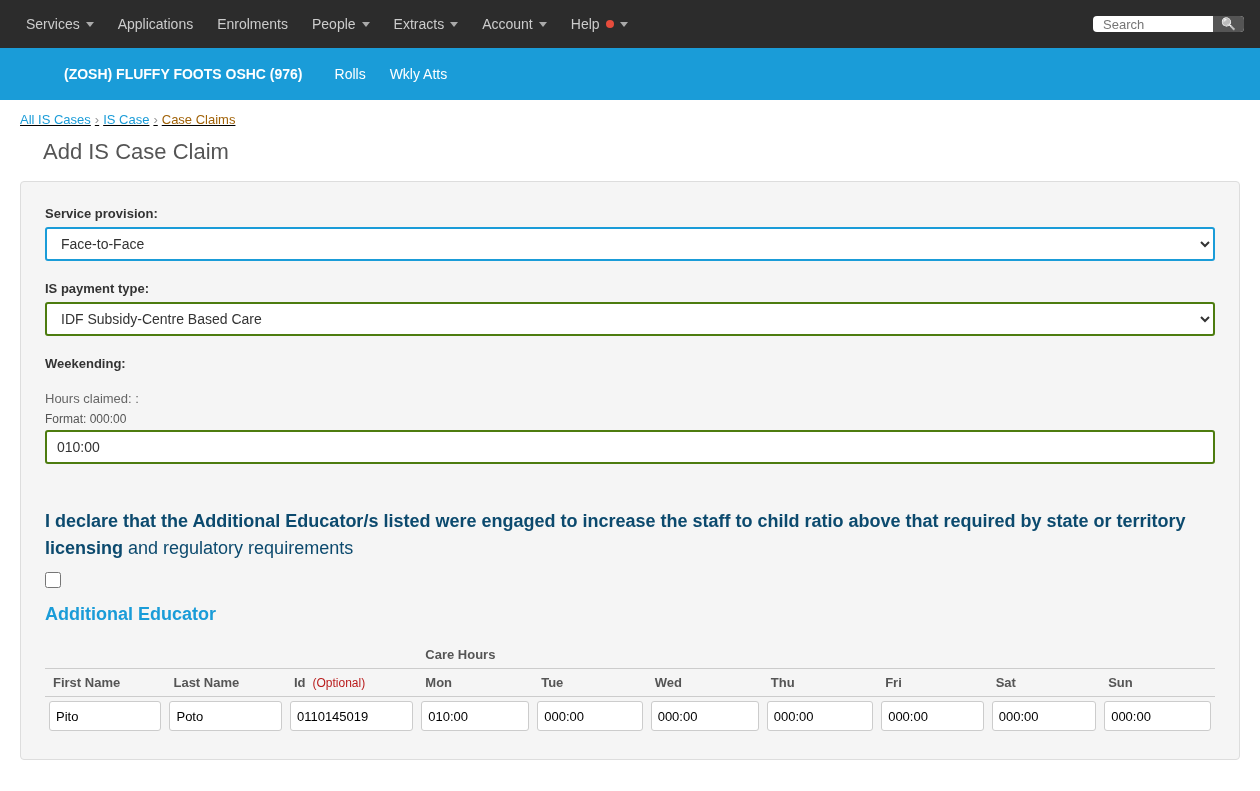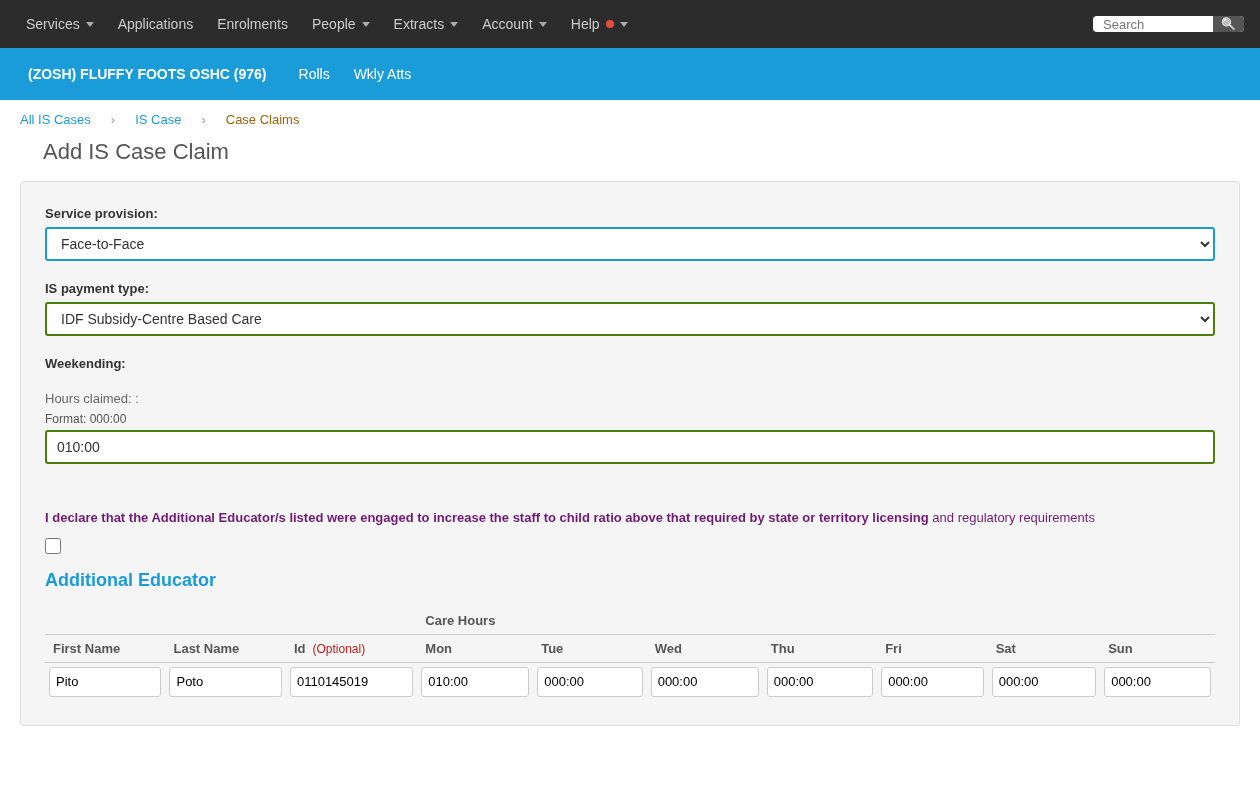--- a/index.html
+++ b/index.html
@@ -85,36 +85,38 @@
       padding: 0 20px;
       gap: 24px;
     }
     .sub-nav-title {
       color: #fff;
       font-size: 14px;
       font-weight: 600;
       padding: 4px 8px;
       border-radius: 3px;
       cursor: pointer;
+      margin-left: 36px;
     }
     .sub-nav-link {
       color: #fff;
       font-size: 14px;
       font-weight: 500;
       cursor: pointer;
       text-decoration: none;
     }
 
     
     .breadcrumb {
       display: flex;
       align-items: center;
       padding: 12px 20px 4px;
-      gap: 20px;
+      gap: 4px;
       font-size: 13px;
+      text-decoration: underline;
     }
     .breadcrumb-item {
       color: #1a9cd8;
       cursor: pointer;
       text-decoration: none;
     }
     .breadcrumb-sep { color: #999; }
     .breadcrumb-current { color: #a16207; }
 
     
@@ -164,22 +166,22 @@
     input.field-input::placeholder { color: #aaa; }
 
     .format-hint {
       font-size: 12px;
       color: #555;
       margin-bottom: 4px;
     }
 
     
     .declaration-text {
-      font-size: 13px;
-      color: #701a75;
+      font-size: 18px;
+      color: #0c4a6e;
       margin-bottom: 10px;
       line-height: 1.5;
       margin-top: 44px;
     }
     .declaration-text strong { font-weight: 600; }
     .checkbox-wrap {
       display: flex;
       align-items: center;
       gap: 8px;
       margin-bottom: 16px;

